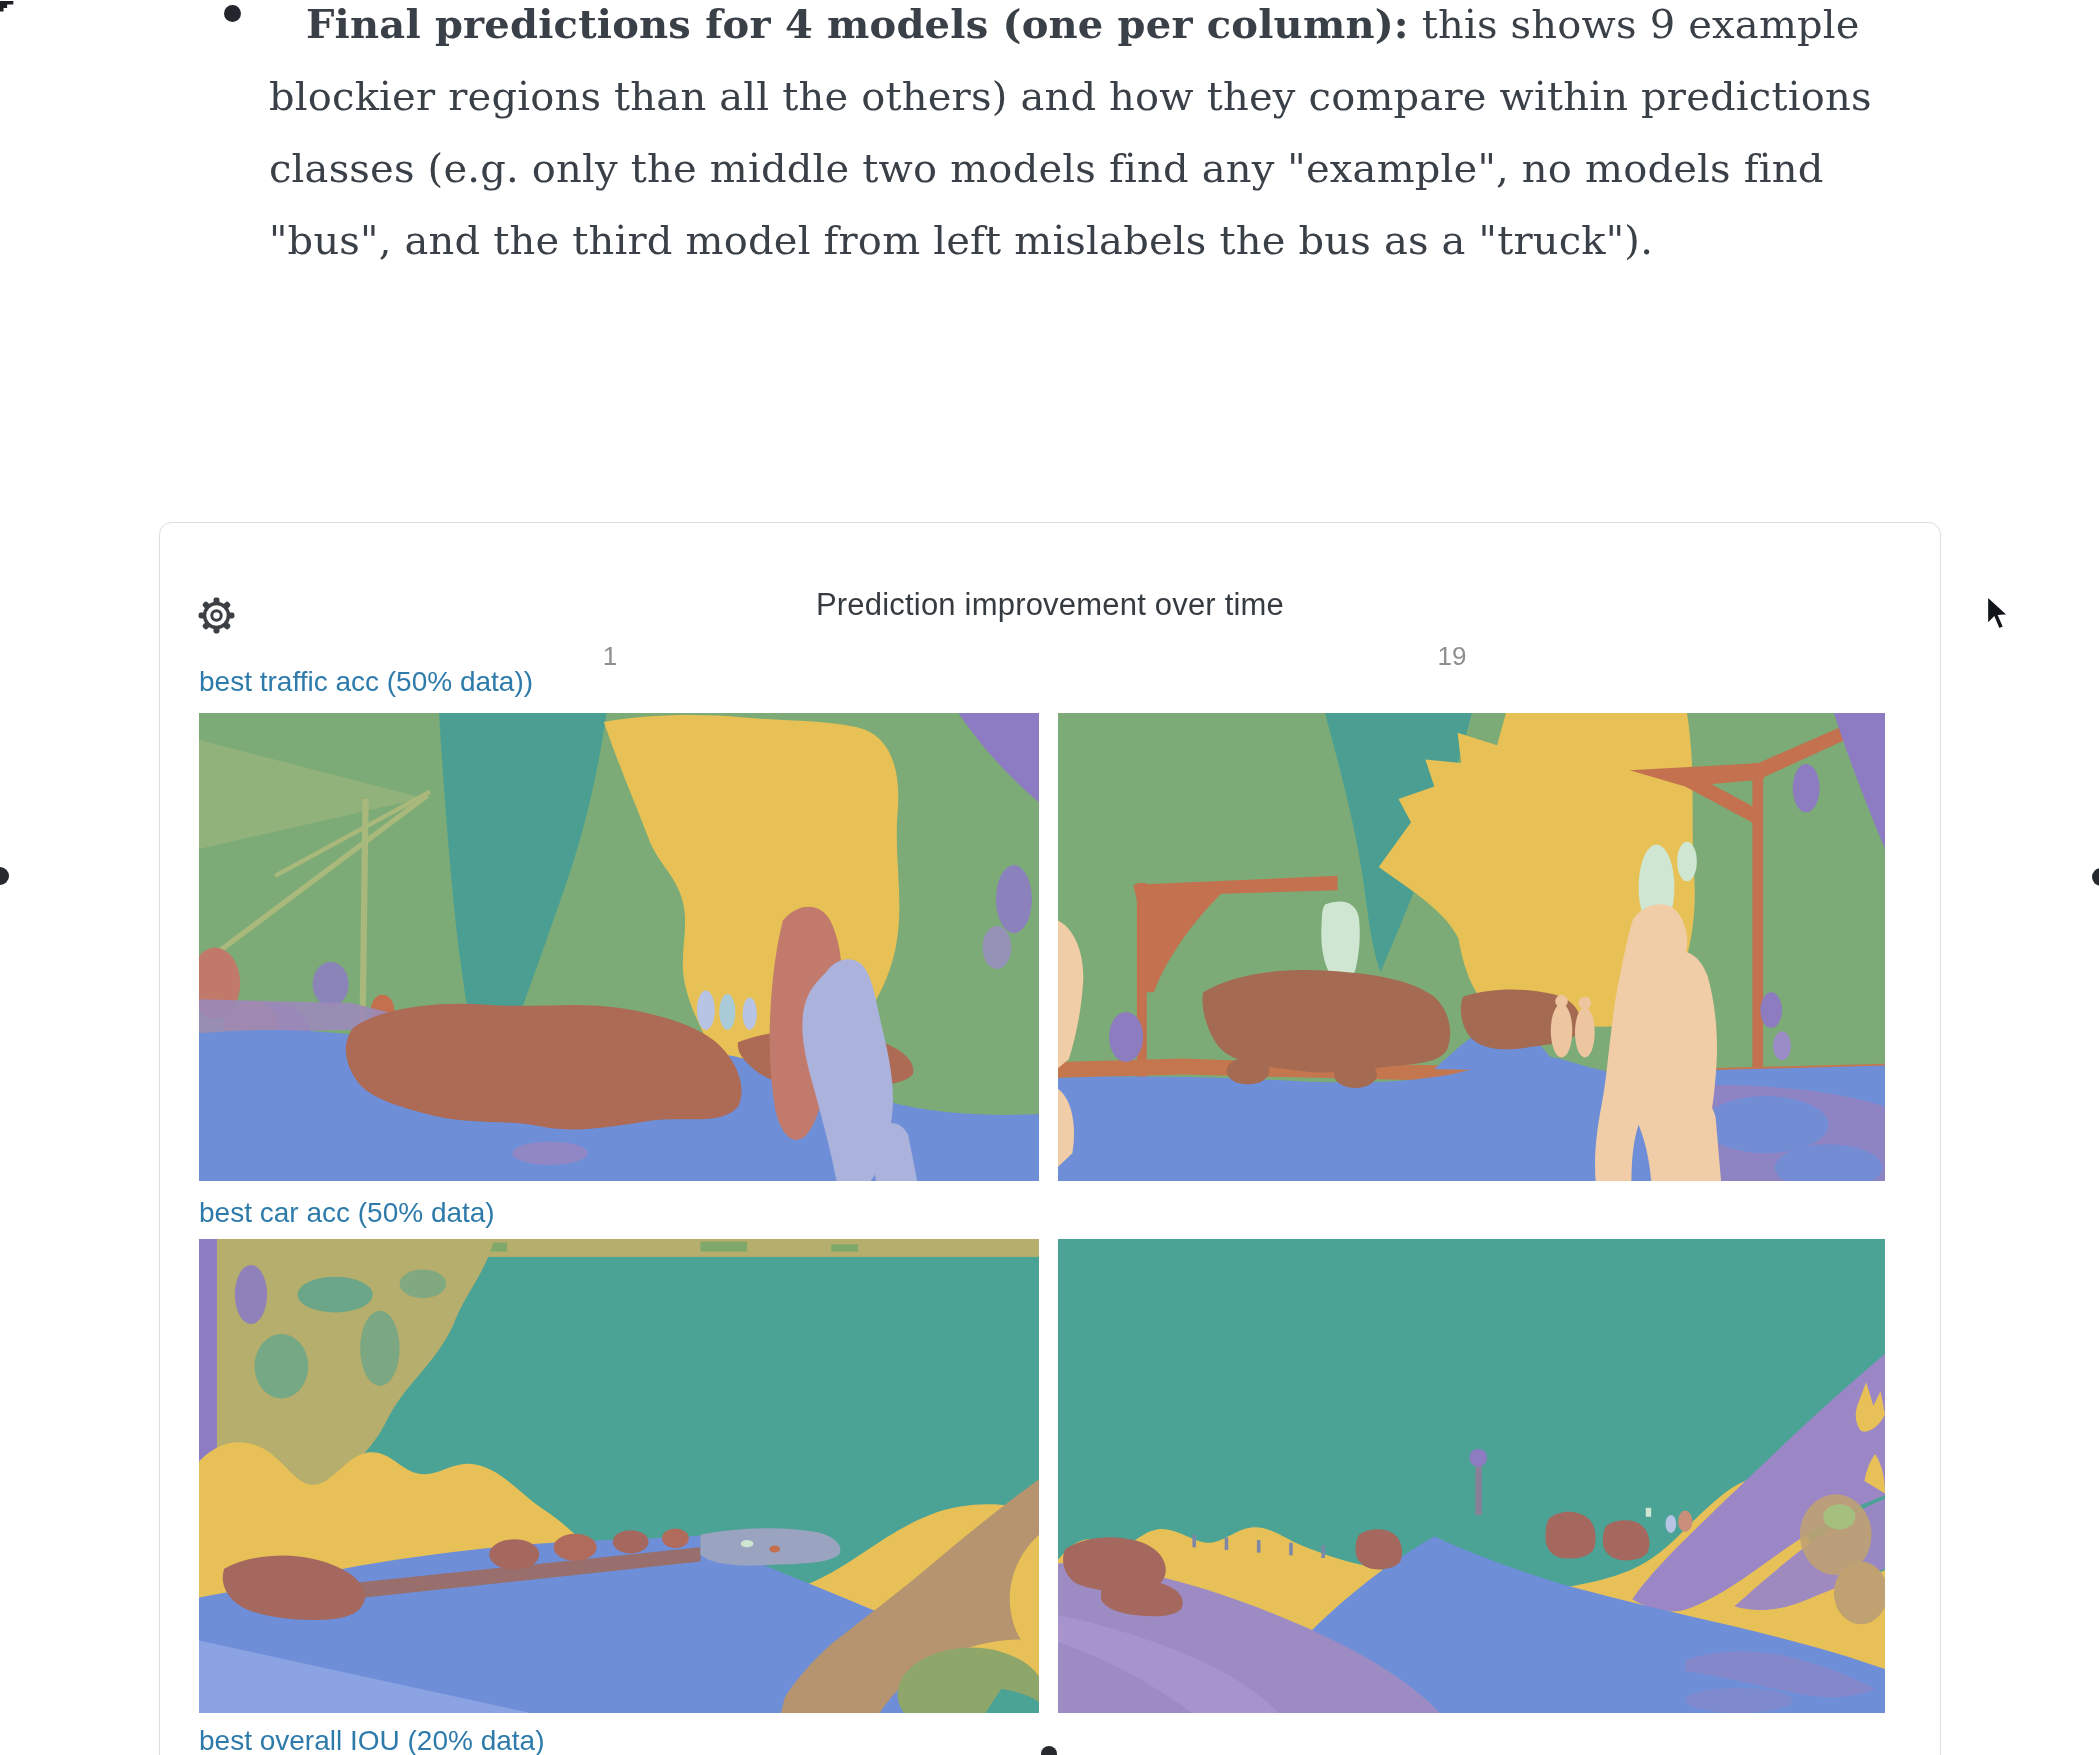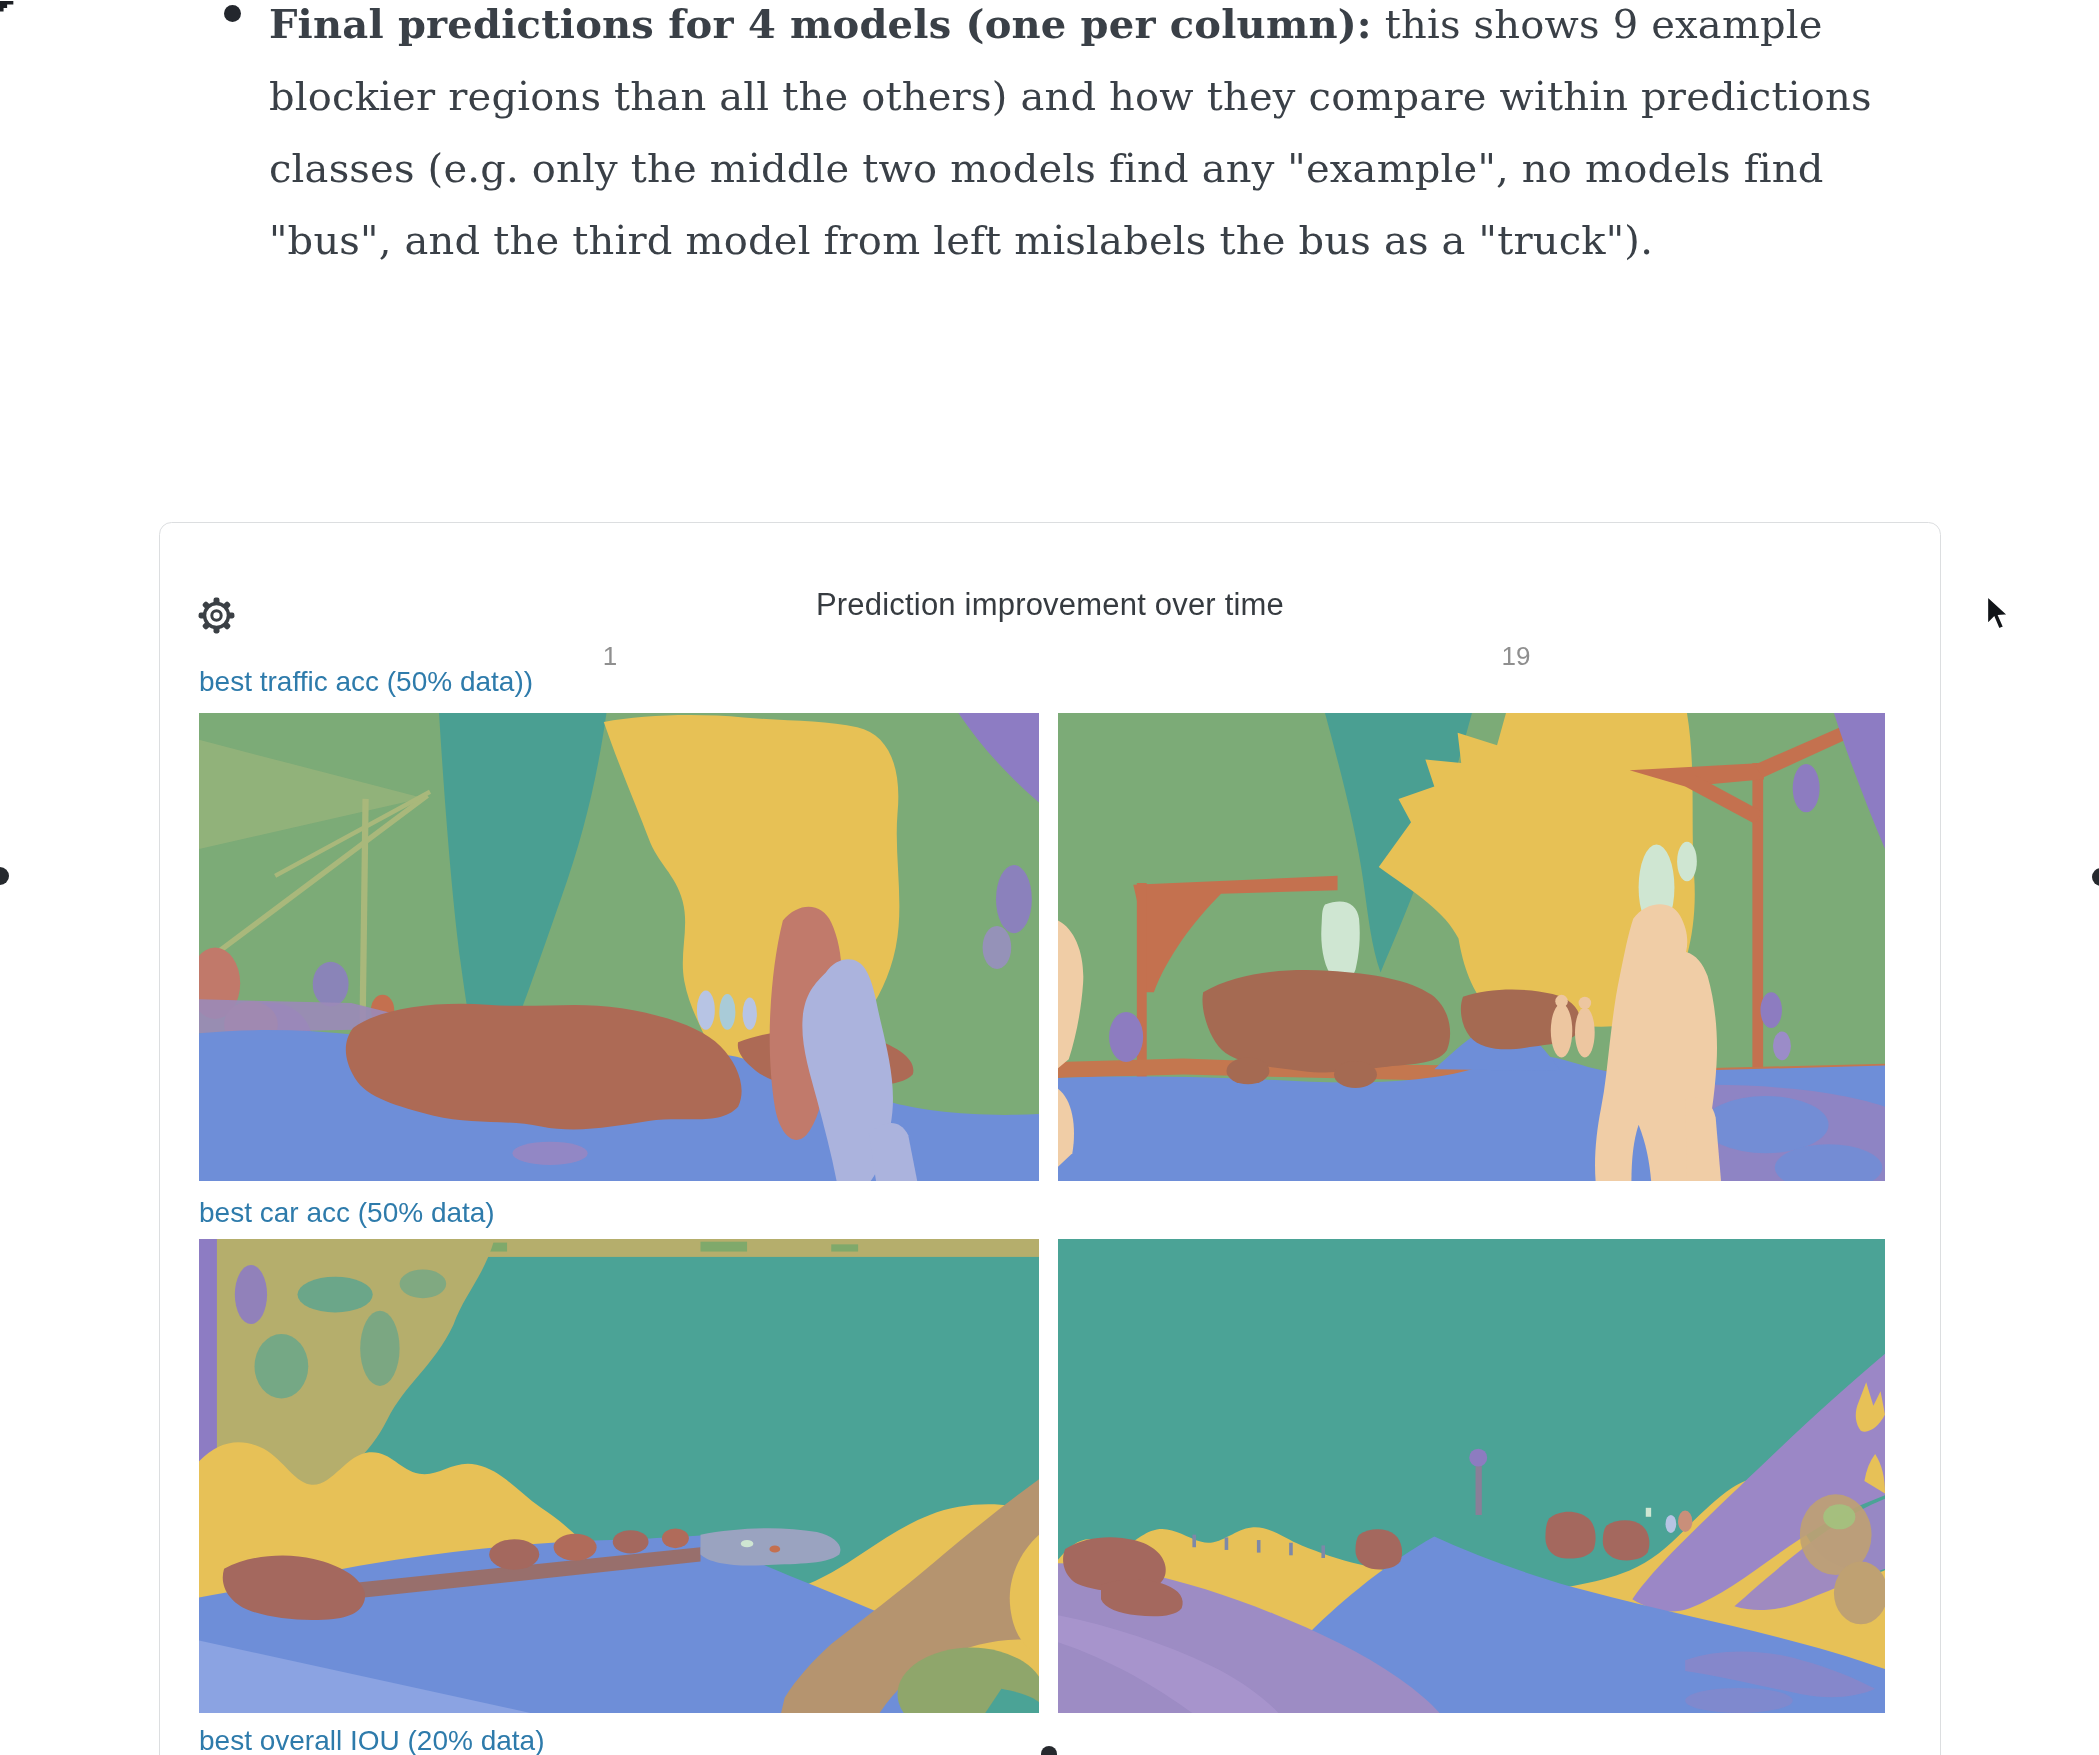--- a/index.html
+++ b/index.html
@@ -5,30 +5,30 @@
   html,body{margin:0;padding:0;background:#fff;}
   .page{position:relative;width:2099px;height:1755px;background:#ffffff;overflow:hidden;
         font-family:"Liberation Sans",sans-serif;}
   
   .bullet-dot{position:absolute;left:224px;top:5.4px;width:17px;height:17px;border-radius:50%;
               background:#23272d;}
   .doc-text{position:absolute;left:269px;top:-12.5px;width:1702px;color:#3a4047;
             font-family:"DejaVu Serif","Liberation Serif",serif;font-size:40px;
             line-height:72px;letter-spacing:0.2px;}
   .doc-text .tline{white-space:nowrap;}
-  .doc-text .lead{font-weight:700;}
+  .doc-text .lead{font-weight:700;margin-left:37px;}
   
   .panel{position:absolute;left:159px;top:522px;width:1782px;height:1343px;background:#fff;
          border:1.3px solid #dcdee0;border-radius:12.5px;box-sizing:border-box;}
   .gear{position:absolute;left:36px;top:72px;width:41px;height:41px;}
   .panel-title{position:absolute;left:0;right:0;top:64px;margin:0;text-align:center;
                font-size:31px;font-weight:400;color:#363b40;letter-spacing:0.2px;}
   .step-label{position:absolute;top:118px;transform:translateX(-50%);font-size:26px;
               color:#8f8f8f;font-weight:400;}
-  .step-1{left:450px;} .step-19{left:1356px;}
+  .step-1{left:450px;} .step-19{left:1292px;}
   .run-label{position:absolute;left:39px;font-size:28px;font-weight:400;color:#2e7bab;
              white-space:nowrap;}
   .run-label.r1{top:143px;} .run-label.r2{top:674px;} .run-label.r3{top:1202px;}
   .media-img{position:absolute;overflow:hidden;}
   .media-img svg{display:block;width:100%;height:100%;}
   .img-r1c1{left:39px;top:190px;width:840px;height:468px;}
   .img-r1c2{left:898px;top:190px;width:827px;height:468px;}
   .img-r2c1{left:39px;top:716px;width:840px;height:474px;}
   .img-r2c2{left:898px;top:716px;width:827px;height:474px;}
   

